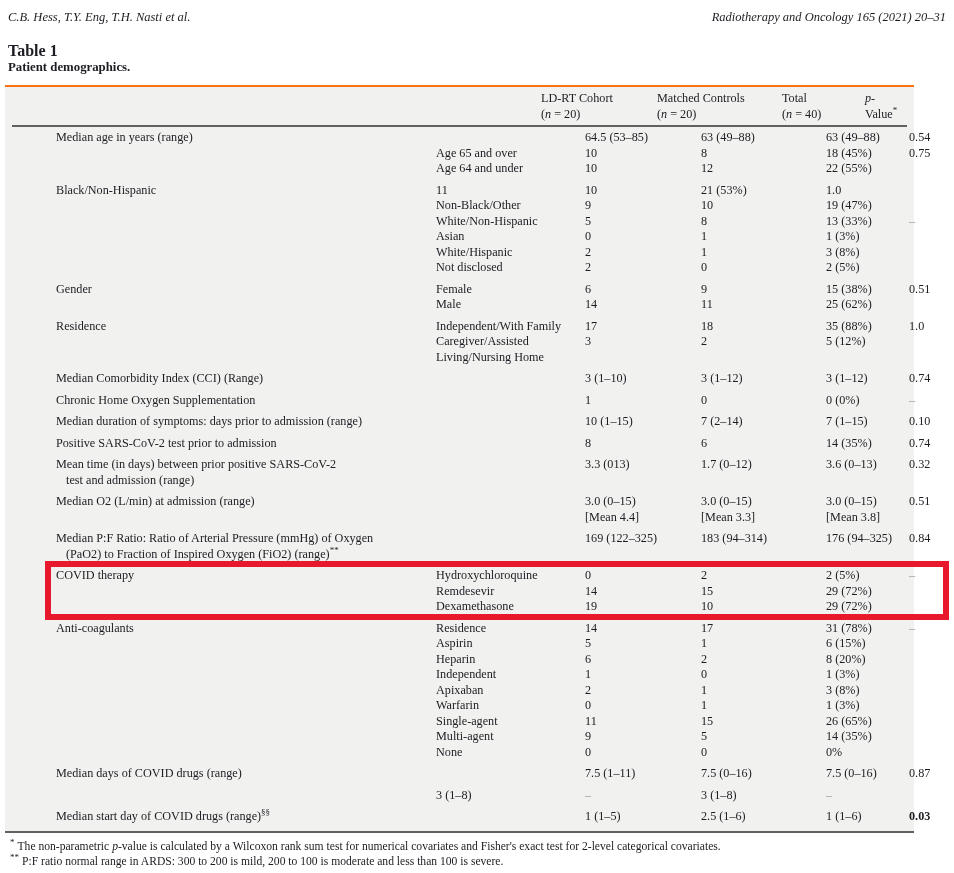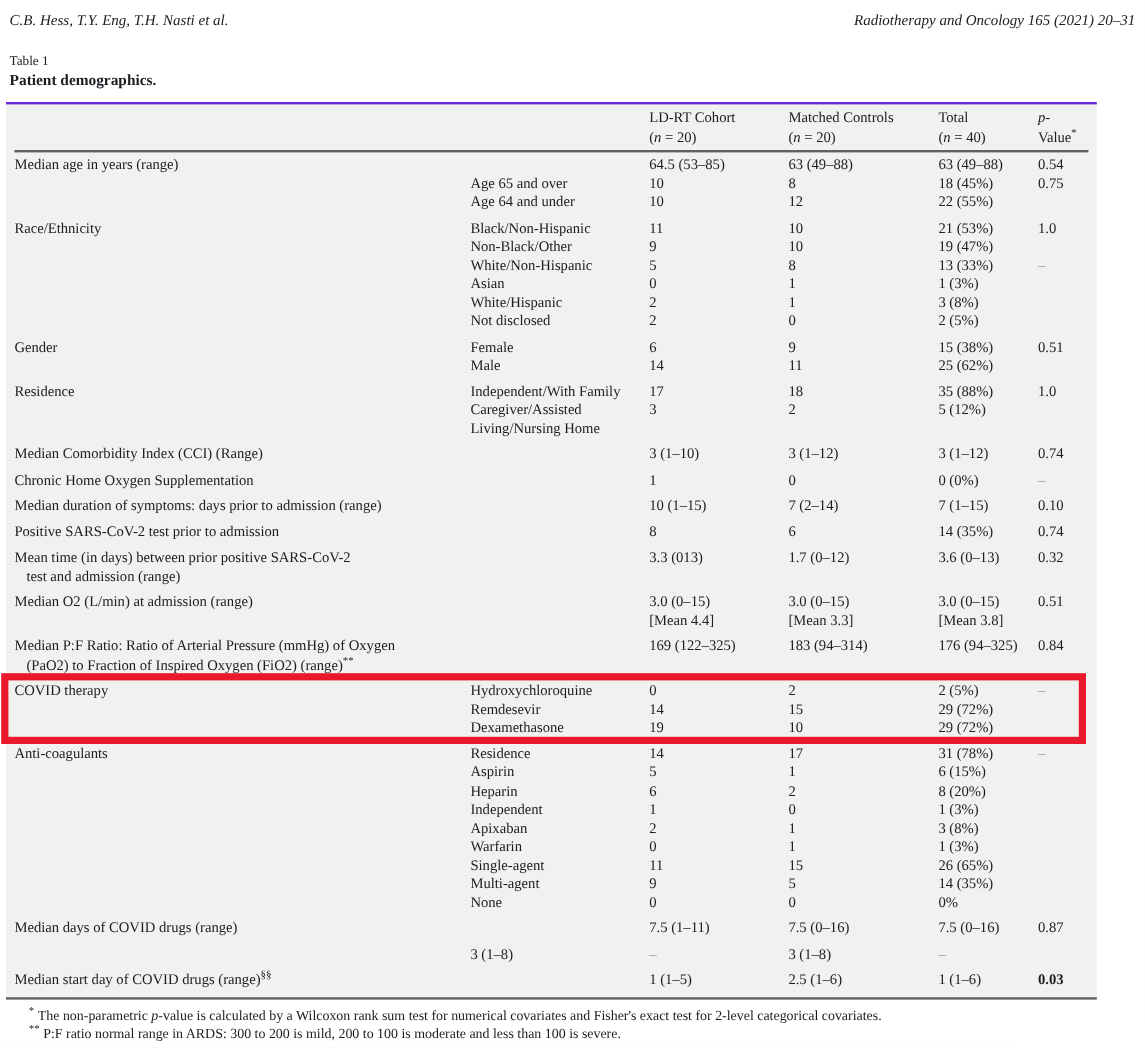--- a/index.html
+++ b/index.html
@@ -9,58 +9,58 @@
     color:#1c1c22;position:relative;overflow:hidden;
   }
   .page{padding:0;position:relative;width:954px;height:873px;}
   
   .runhead{
     display:flex;justify-content:space-between;
     padding:10px 8px 0 8px;font-size:12.5px;font-style:italic;
   }
   
   .caption{padding:18px 8px 0 8px;}
-  .caption .tlabel{font-weight:normal;font-size:11px;line-height:16px;}
+  .caption .tlabel{font-weight:bold;font-size:16px;line-height:16px;}
   .caption .tdesc{font-size:12.8px;line-height:17px;font-weight:bold;}
   
   .tbl{
     position:relative;margin:9px 2px 0 5px;width:909px;
     background:#f1f1ef;
-    border-top:2px solid #6d28d9;
+    border-top:2px solid #f97316;
     border-bottom:2px solid #616161;
     padding:0 7px;box-sizing:border-box;
     font-size:12.2px;
   }
   .thead{
     display:grid;grid-template-columns:380px 149px 116px 125px 83px 1fr;
     padding:4px 0 3px 0;border-bottom:2px solid #616161;
     line-height:15.5px;
   }
   .thead .hcell{grid-column:auto;}
-  .tbody{padding:3px 0 6px 0;}
+  .tbody{padding:3px 0 6px 0;margin-left:44px;}
   .group{margin-bottom:6px;position:relative;}
   .group:last-child{margin-bottom:0;}
   .row{
     display:grid;grid-template-columns:380px 149px 116px 125px 83px 1fr;
     line-height:15.5px;
   }
   .cell{white-space:normal;}
   .ind{display:inline-block;width:10px;}
   .dash{color:#9b9b9e;}
   .pbold{font-weight:bold;}
   sup{font-size:9px;line-height:0;}
   i{font-style:italic;}
   
   .redbox{
     position:absolute;left:-11px;top:-7px;width:904px;height:59px;
     border:6px solid #e8192c;box-sizing:border-box;pointer-events:none;
     z-index:5;
   }
   
-  .footnotes{padding:6px 8px 0 10px;font-size:11.6px;line-height:15.5px;margin-left:14px;}
+  .footnotes{padding:6px 8px 0 10px;font-size:11.6px;line-height:15.5px;}
   .fnote{padding-left:8px;text-indent:-8px;}
   .fnote sup{margin-right:3px;}
 </style>
 </head>
 <body>
 
 <div class="page">
 
   <div class="runhead">
     <span>C.B. Hess, T.Y. Eng, T.H. Nasti et al.</span>
@@ -103,21 +103,20 @@
             <div class="cell"></div>
             <div class="cell">Age 64 and under</div>
             <div class="cell">10</div>
             <div class="cell">12</div>
             <div class="cell">22 (55%)</div>
             <div class="cell"></div>
           </div>
         </div>
         <div class="group">
           <div class="row">
-            <div class="cell">Race/Ethnicity</div>
             <div class="cell">Black/Non-Hispanic</div>
             <div class="cell">11</div>
             <div class="cell">10</div>
             <div class="cell">21 (53%)</div>
             <div class="cell">1.0</div>
           </div>
           <div class="row">
             <div class="cell"></div>
             <div class="cell">Non-Black/Other</div>
             <div class="cell">9</div>

